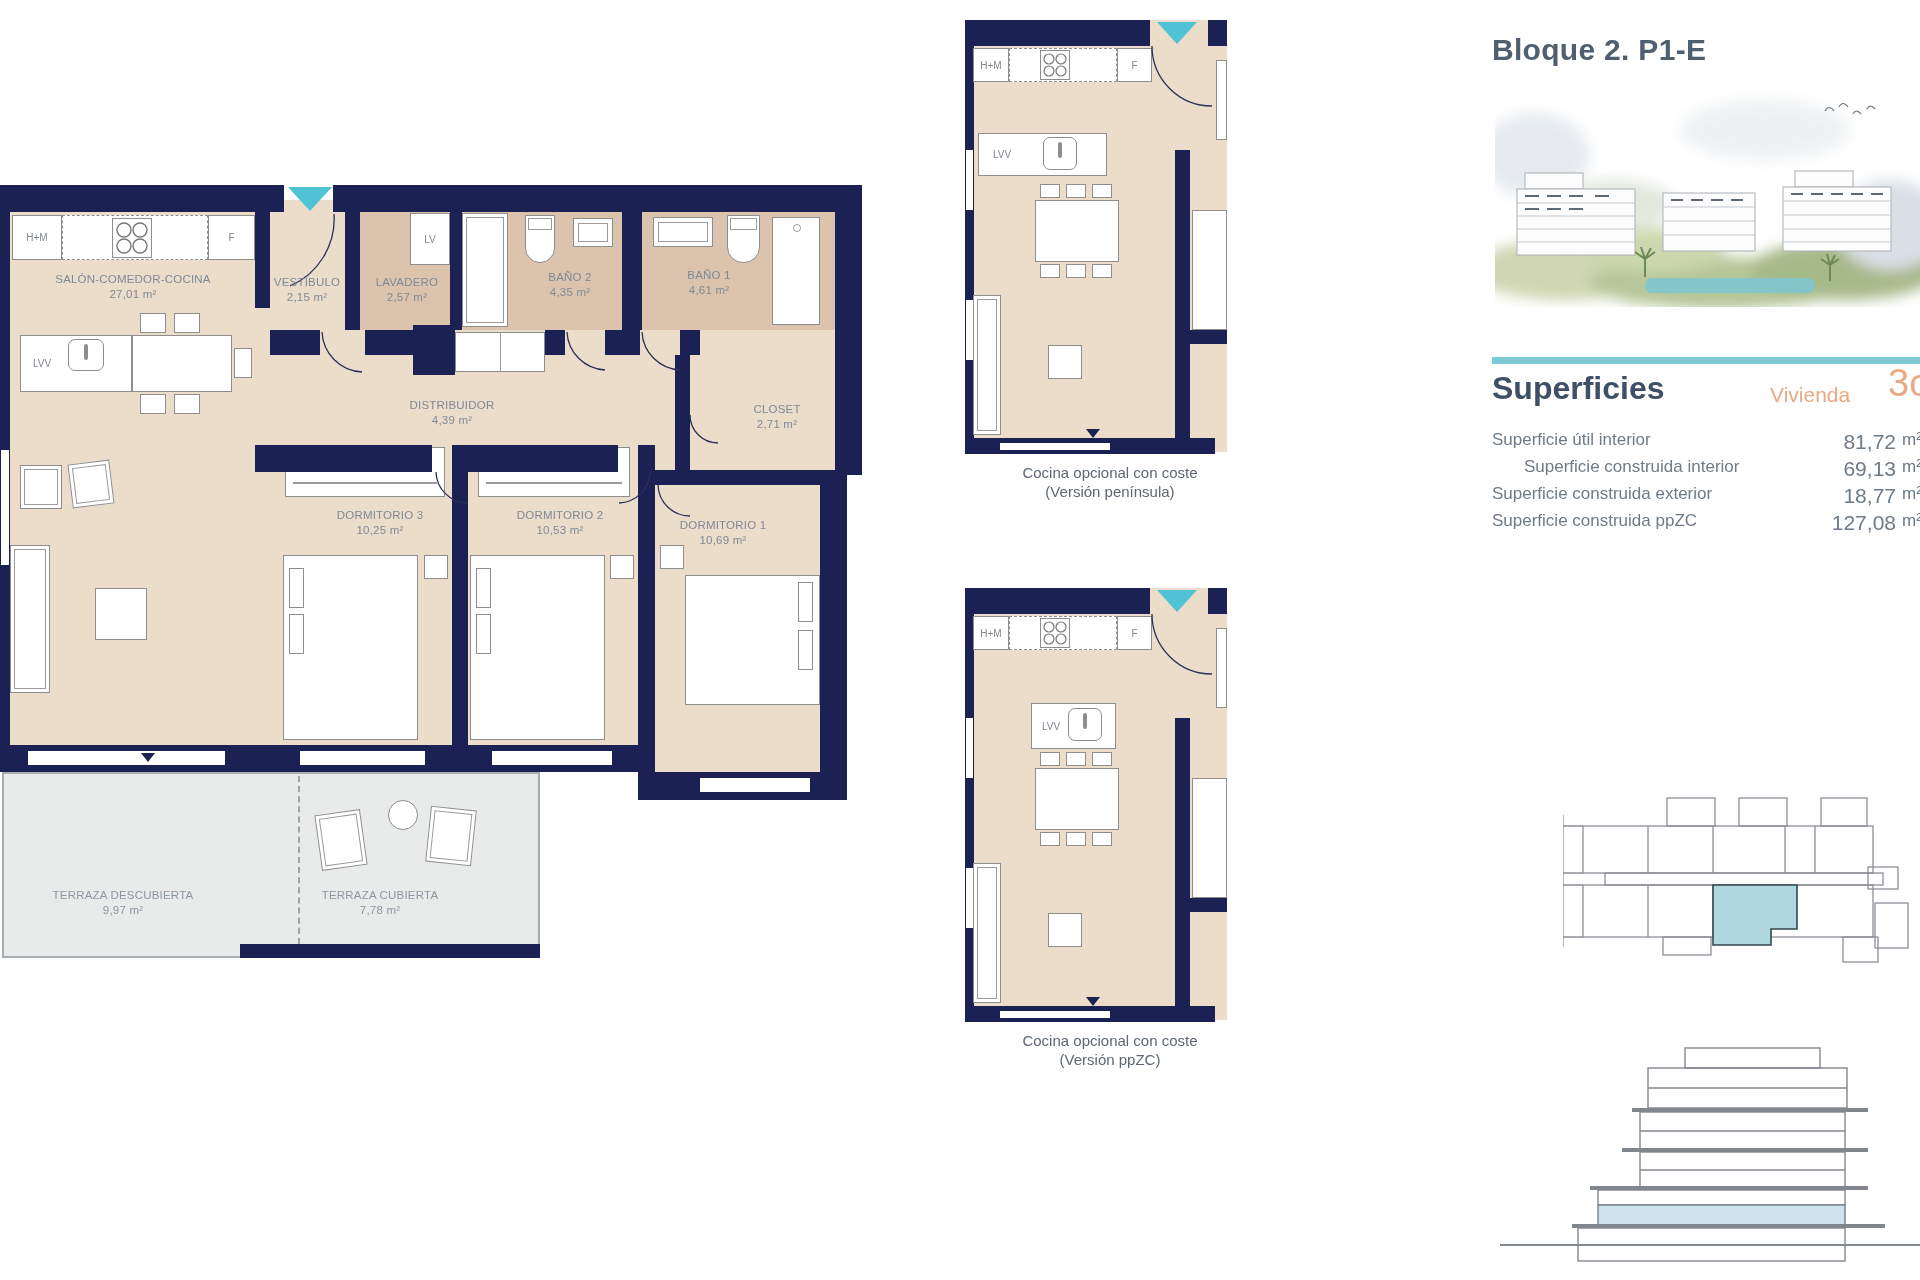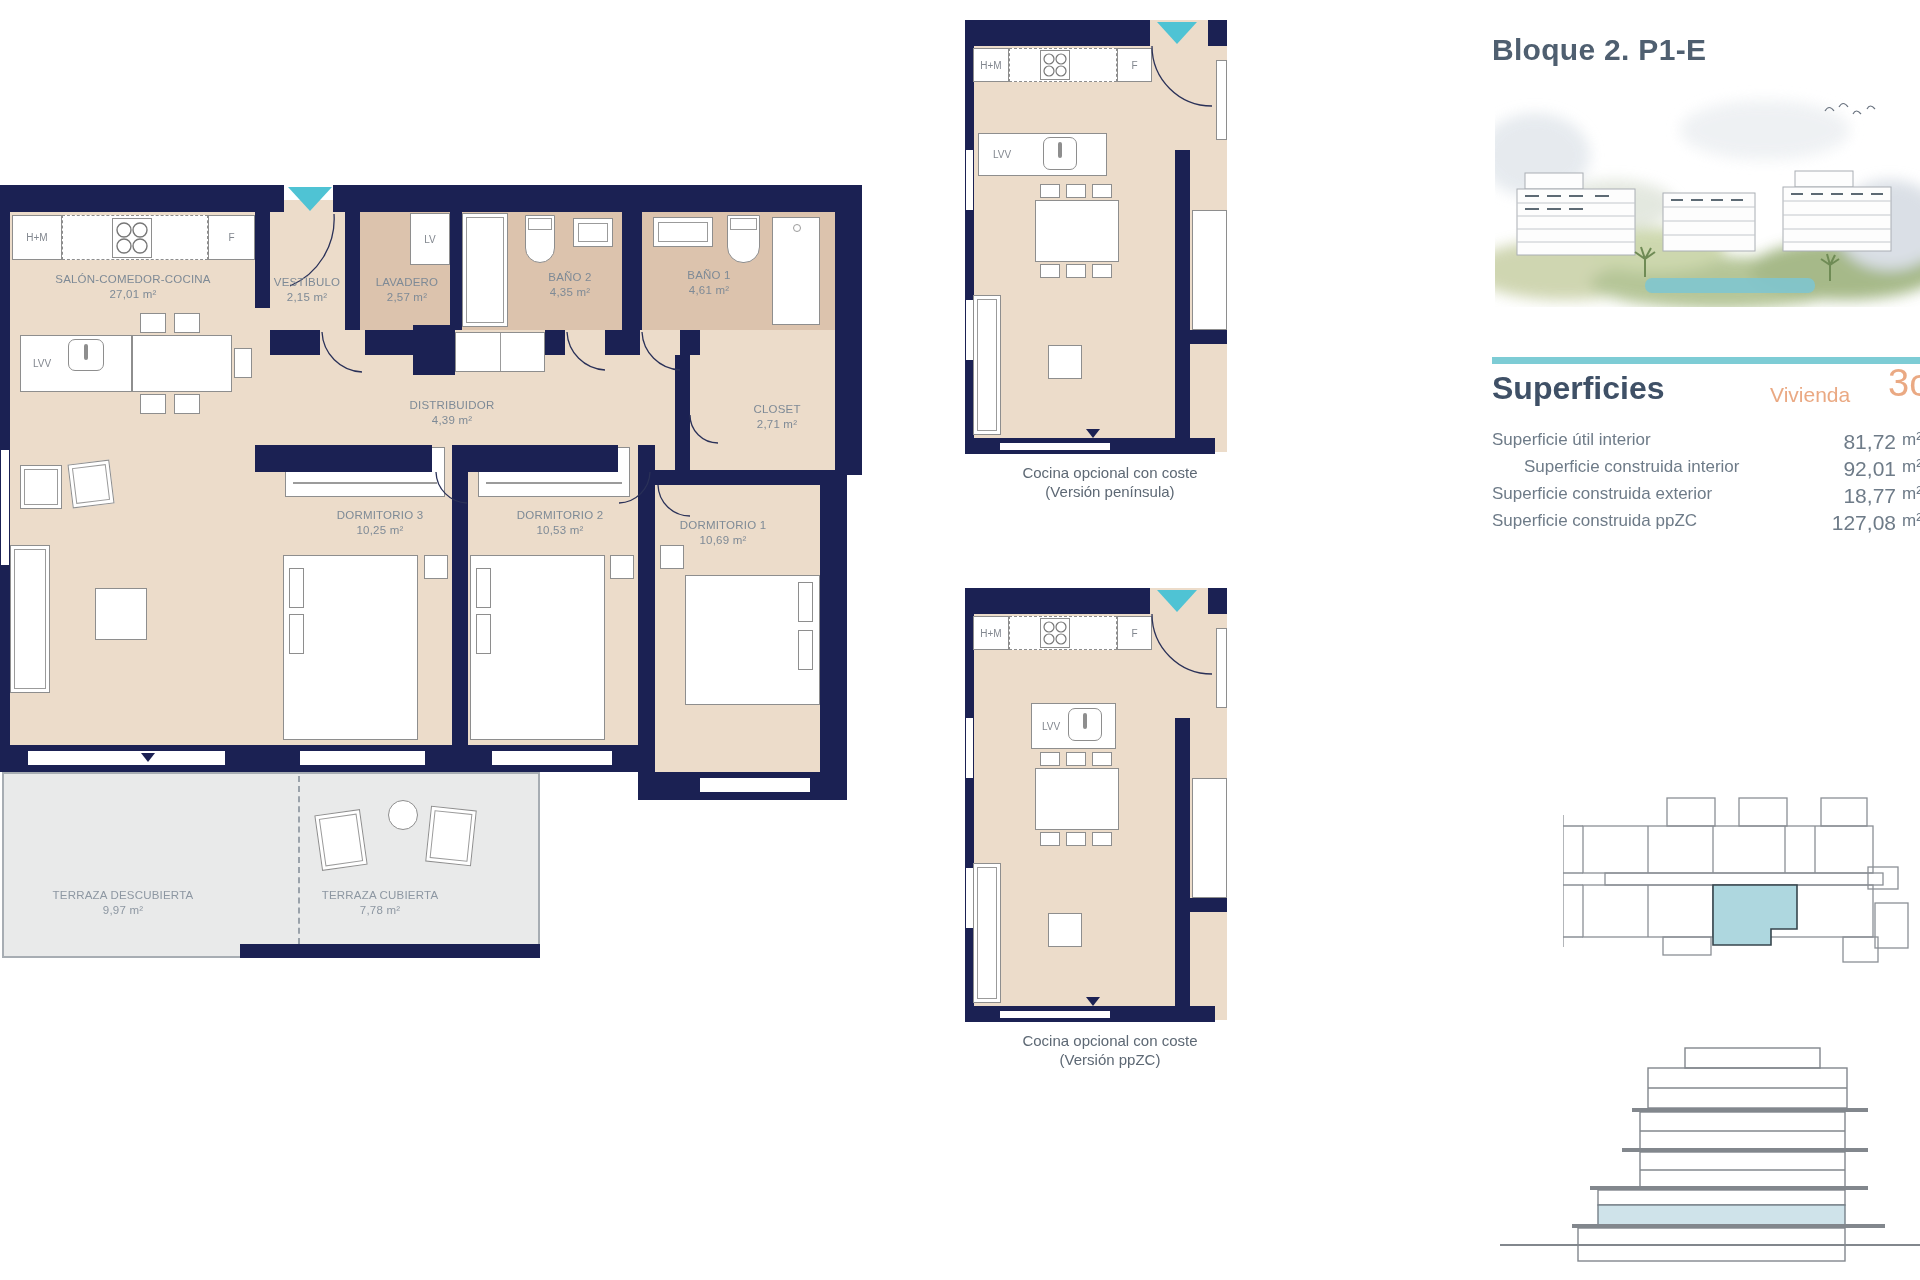--- a/index.html
+++ b/index.html
@@ -392,21 +392,21 @@
   <div class="rule" style="left:1492px;top:357px;width:428px;height:7px;"></div>
   <div class="suph" style="left:1492px;top:370px;">Superficies</div>
   <div class="viv" style="left:1770px;top:383px;">Vivienda</div>
   <div class="viv-val" style="left:1888px;top:362px;">3c</div>
 
   <div class="srow-l" style="left:1492px;top:430px;">Superficie útil interior</div>
   <div class="srow-v" style="left:1768px;top:430px;">81,72</div>
   <div class="srow-u" style="left:1902px;top:430px;">m²</div>
 
   <div class="srow-l" style="left:1492px;top:457px;margin-left:32px;">Superficie construida interior</div>
-  <div class="srow-v" style="left:1768px;top:457px;">92,01</div>
+  <div class="srow-v" style="left:1768px;top:457px;">69,13</div>
   <div class="srow-u" style="left:1902px;top:457px;">m²</div>
 
   <div class="srow-l" style="left:1492px;top:484px;">Superficie construida exterior</div>
   <div class="srow-v" style="left:1768px;top:484px;">18,77</div>
   <div class="srow-u" style="left:1902px;top:484px;">m²</div>
 
   <div class="srow-l" style="left:1492px;top:511px;">Superficie construida ppZC</div>
   <div class="srow-v" style="left:1768px;top:511px;">127,08</div>
   <div class="srow-u" style="left:1902px;top:511px;">m²</div>
 

